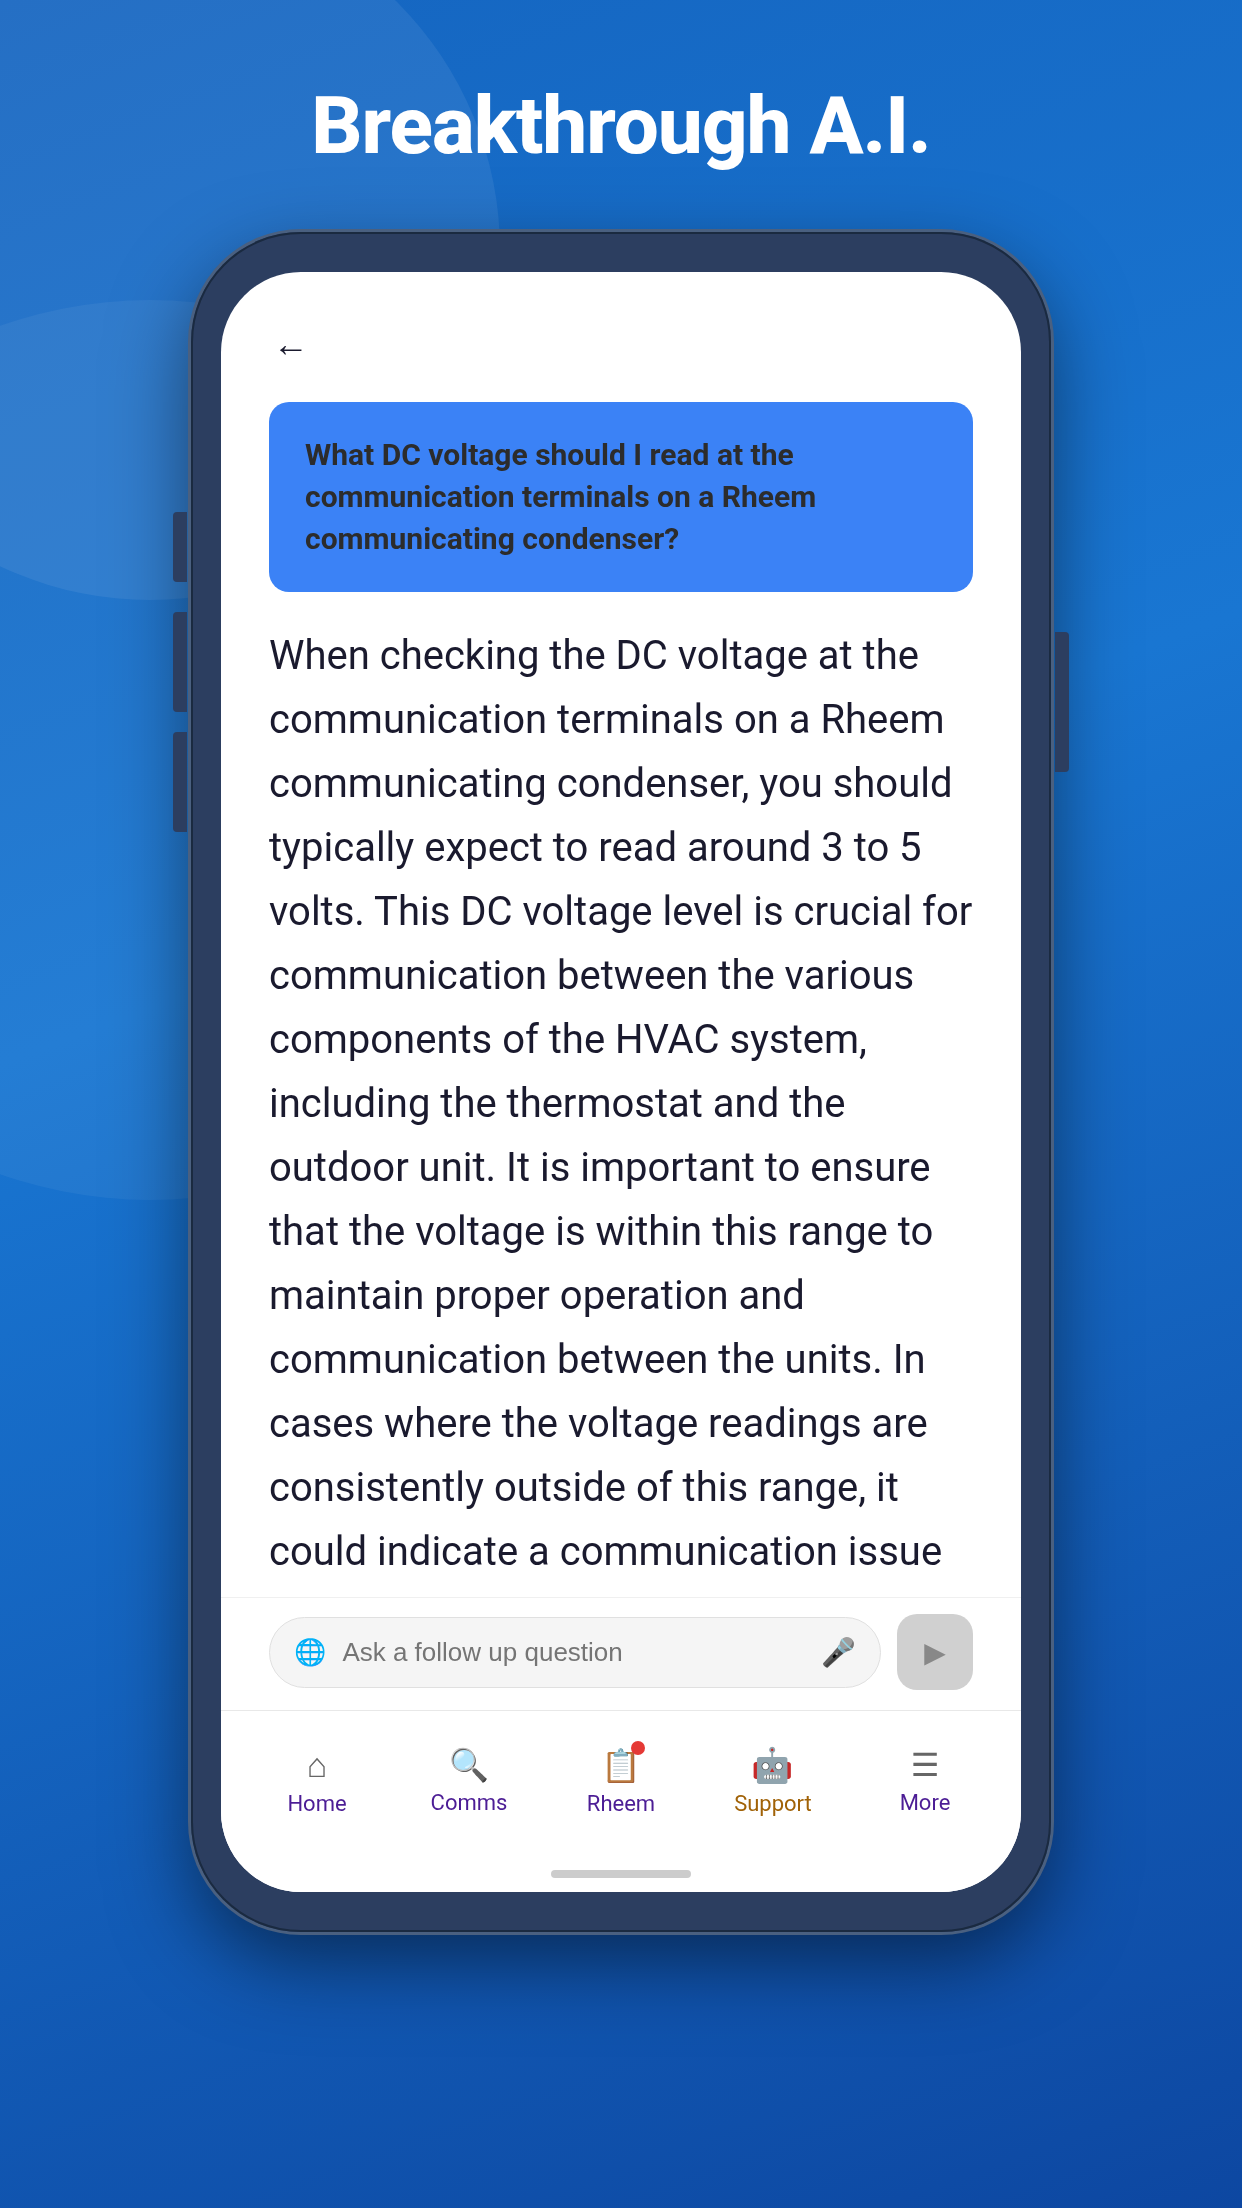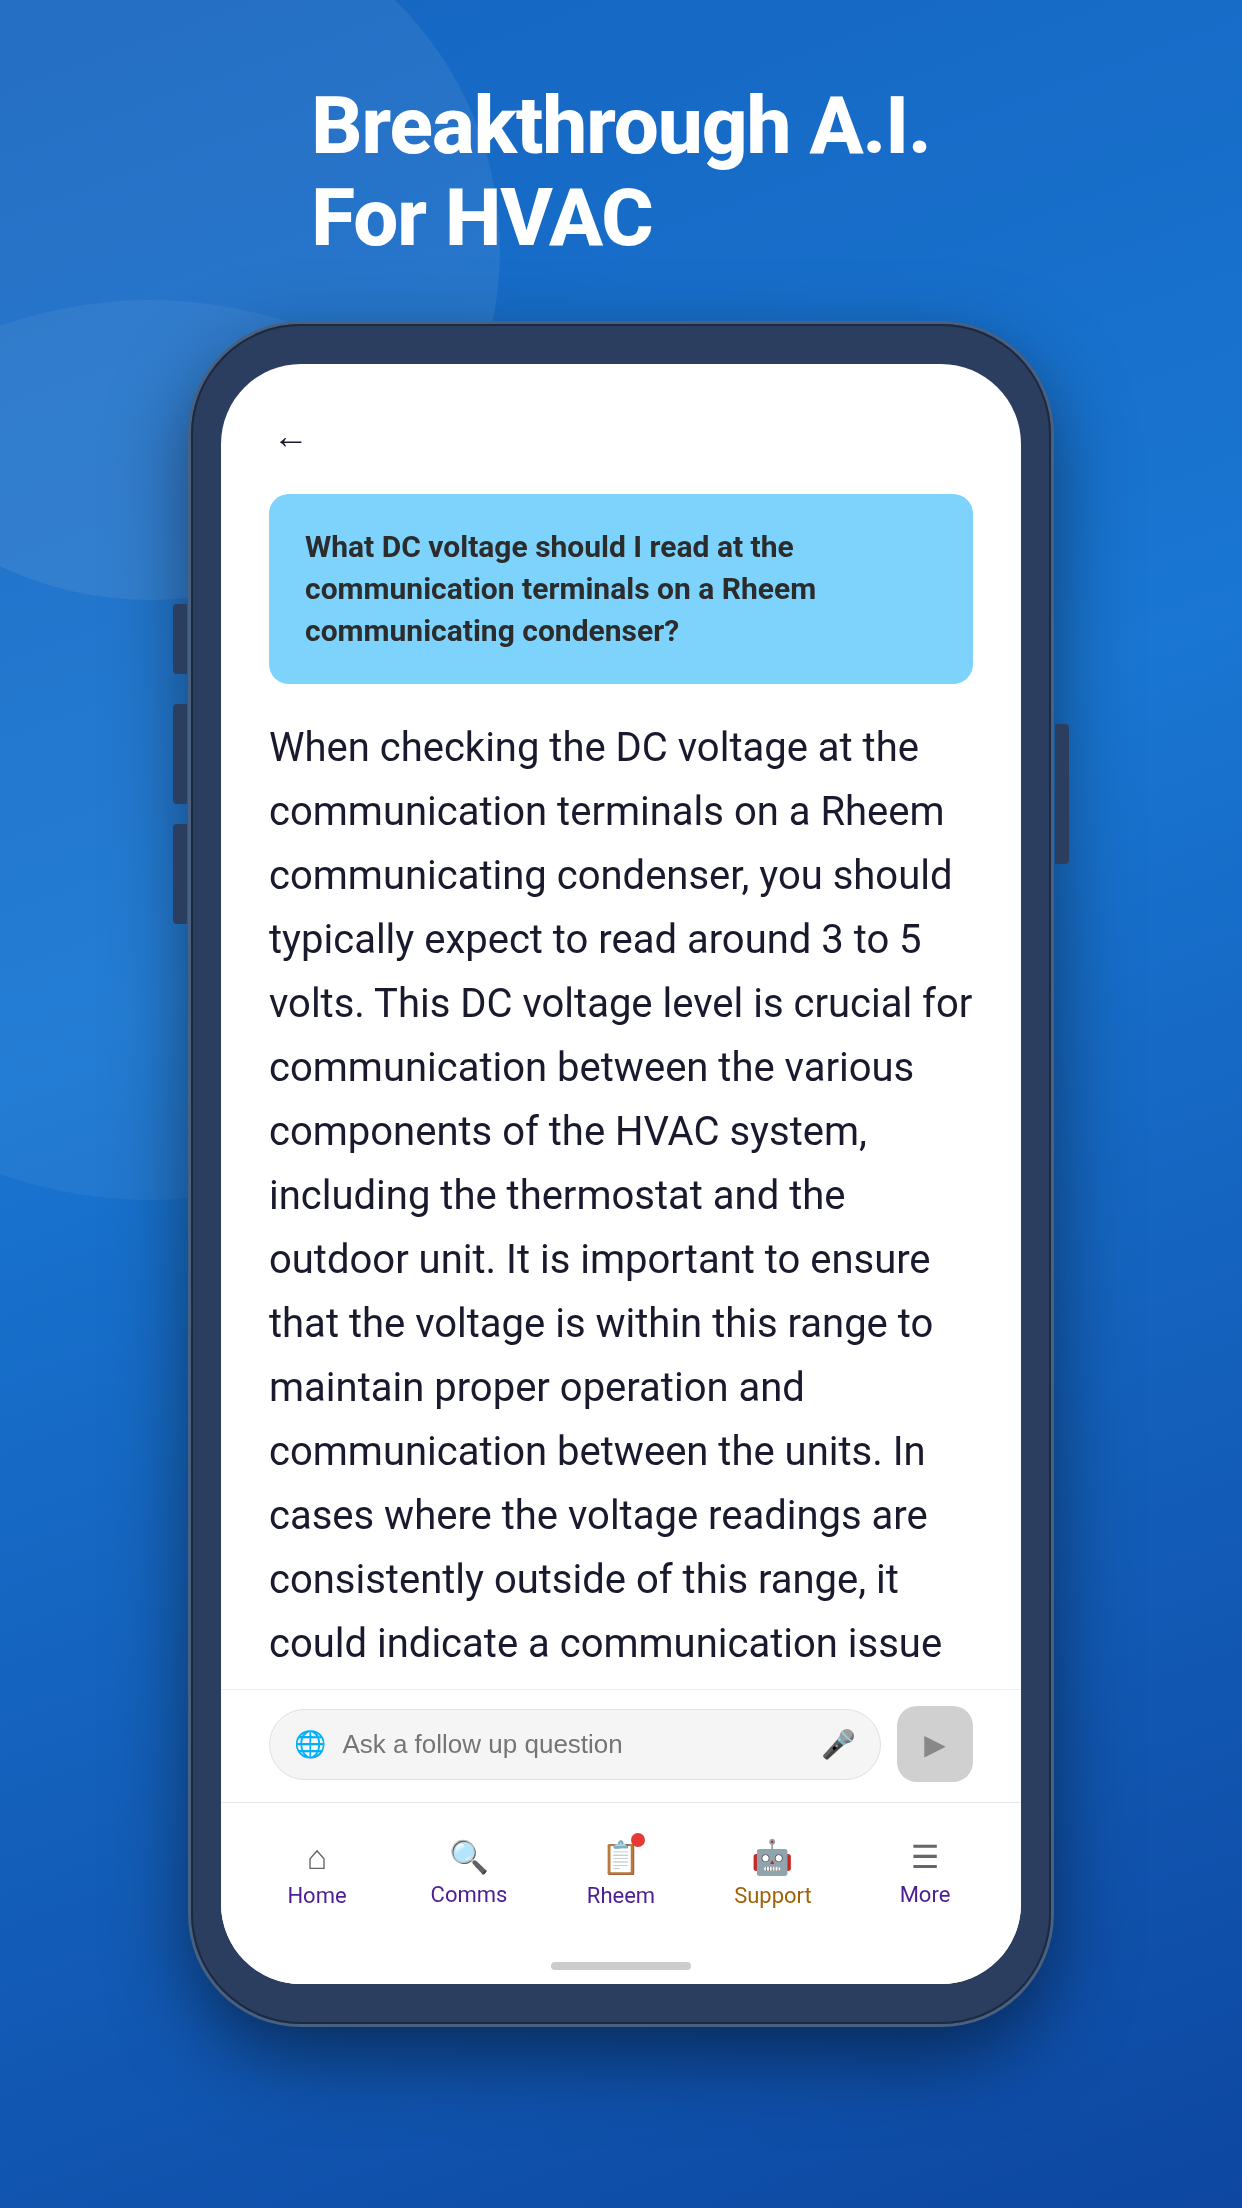--- a/index.html
+++ b/index.html
@@ -143,21 +143,21 @@
 
     .back-arrow {
       font-size: 36px;
       color: #1a1a2e;
       line-height: 1;
     }
 
     
     .question-bubble {
       margin: 16px 48px 24px 48px;
-      background: #7dd3fc;
+      background: #3b82f6;
       border-radius: 20px;
       padding: 32px 36px;
     }
 
     .question-text {
       font-size: 30px;
       font-weight: 700;
       color: #2c2c2c;
       line-height: 1.4;
     }
@@ -303,21 +303,20 @@
     }
   </style>
 </head>
 <body>
 
 <div class="bg-circle-1"></div>
 <div class="bg-circle-2"></div>
 
 <h1 class="header-title">
   <span>Breakthrough A.I.</span><br>
-  <span>For HVAC</span>
 </h1>
 
 <div class="phone-frame">
 
   <div class="phone-btn-left-1"></div>
   <div class="phone-btn-left-2"></div>
   <div class="phone-btn-left-3"></div>
   <div class="phone-btn-right"></div>
 
   <div class="phone-screen">

